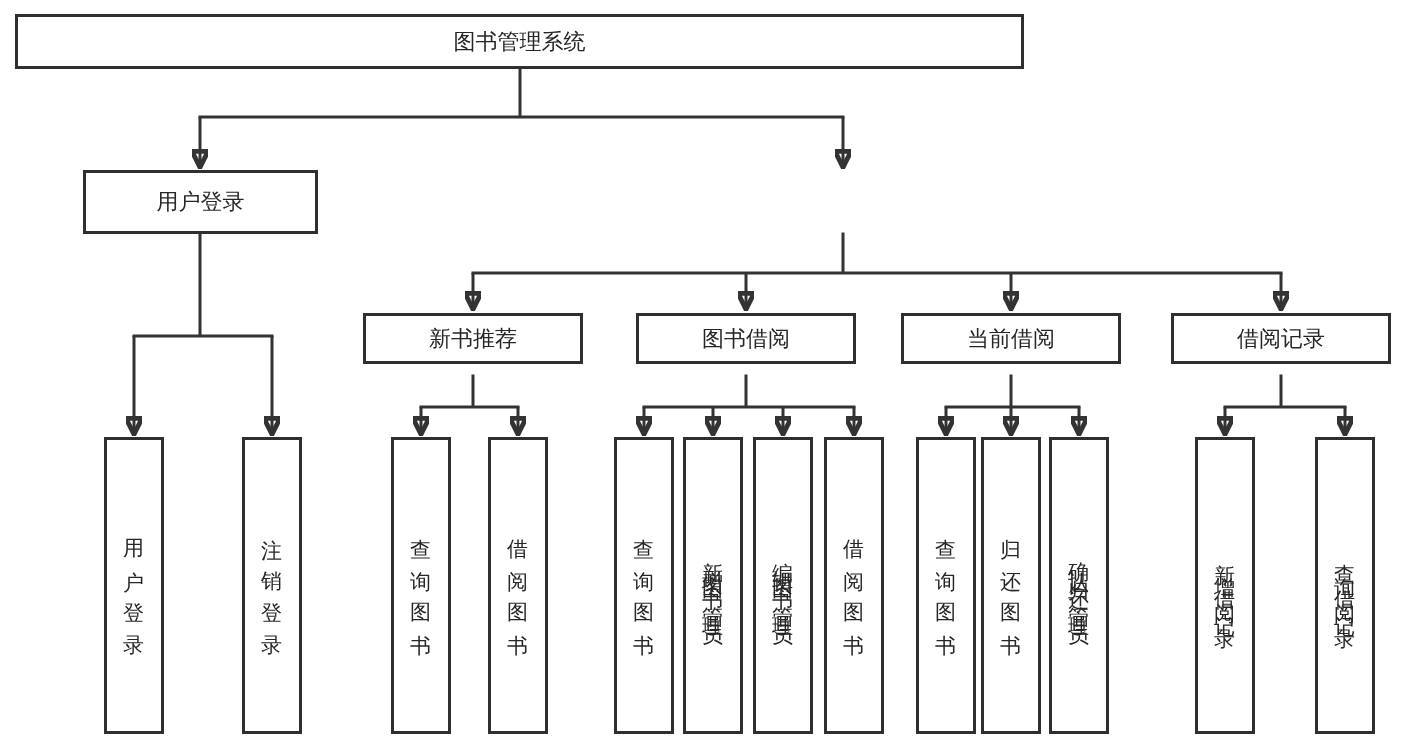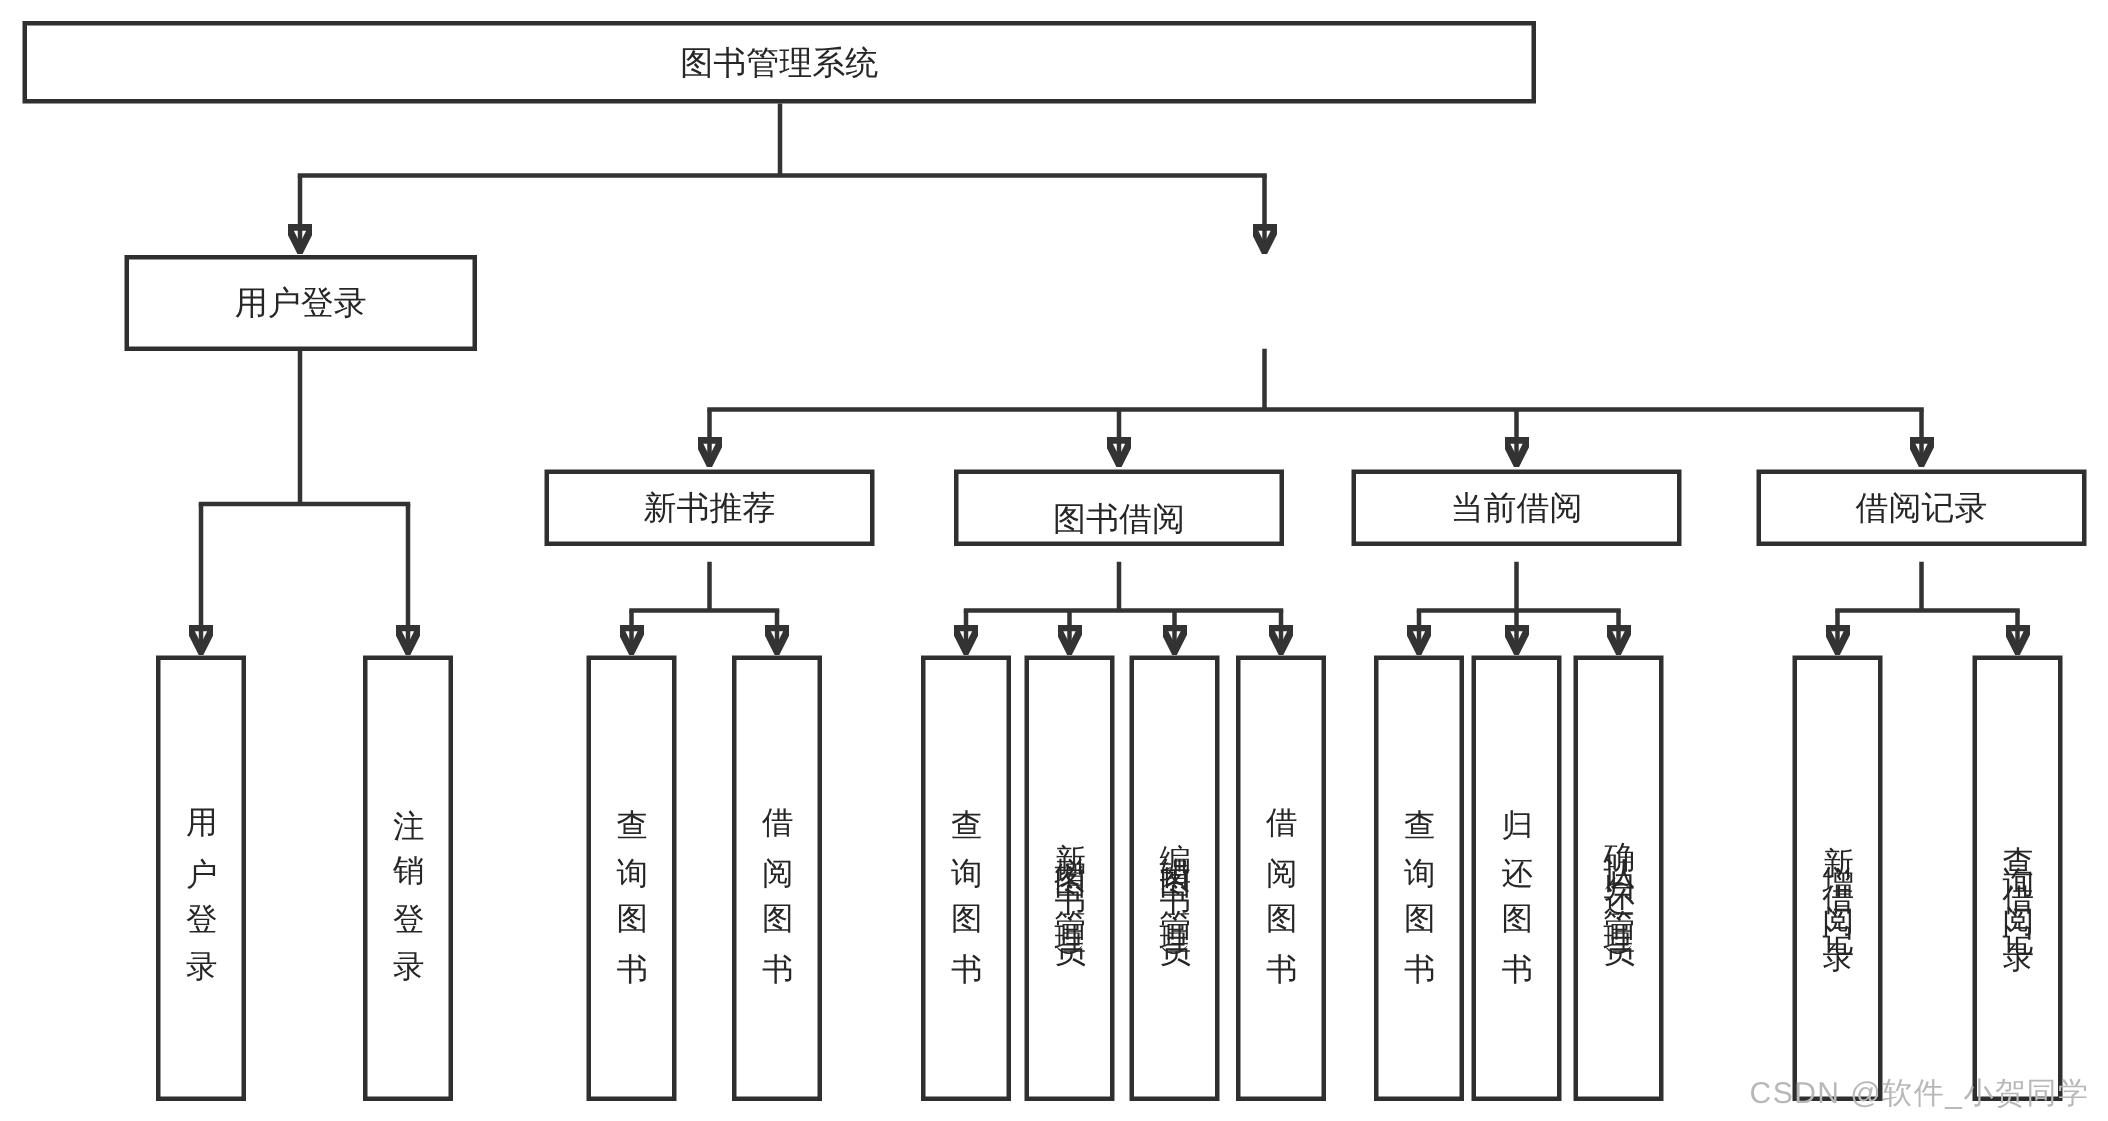--- a/index.html
+++ b/index.html
@@ -30,21 +30,21 @@
     display:flex;align-items:center;justify-content:center;
     color:var(--text);
     z-index:2;
   }
   .box.root{left:15px;top:14px;width:1009px;height:55px;font-size:22px;}
   .box.lvl{font-size:22px;}
   .box.l2a{left:83px;top:170px;width:235px;height:64px;}
   .box.l2b{left:726px;top:170px;width:235px;height:64px;}
   .box.l3{top:313px;width:220px;height:51px;}
   .box.l3a{left:363px;}
-  .box.l3b{left:636px;align-items:flex-end;}
+  .box.l3b{left:636px;}
   .box.l3c{left:901px;}
   .box.l3d{left:1171px;}
   .box.leaf{top:437px;width:60px;height:297px;}
   .leaf-label{
     writing-mode:vertical-rl;
     text-orientation:mixed;
     font-size:21px;
     line-height:1;
     white-space:nowrap;
     color:var(--text);
@@ -182,15 +182,14 @@
     <span class="leaf-label" style="letter-spacing: 9px;">确认归还（管理员）</span>
   </div>
 
   <div class="box leaf lf-r1">
     <span class="leaf-label" style="letter-spacing: 13px;">新增借阅记录</span>
   </div>
   <div class="box leaf lf-r2">
     <span class="leaf-label" style="letter-spacing: 13px;">查询借阅记录</span>
   </div>
 
-  <div class="watermark">CSDN @软件_小贺同学</div>
 
 </div>
 
 </body></html>

